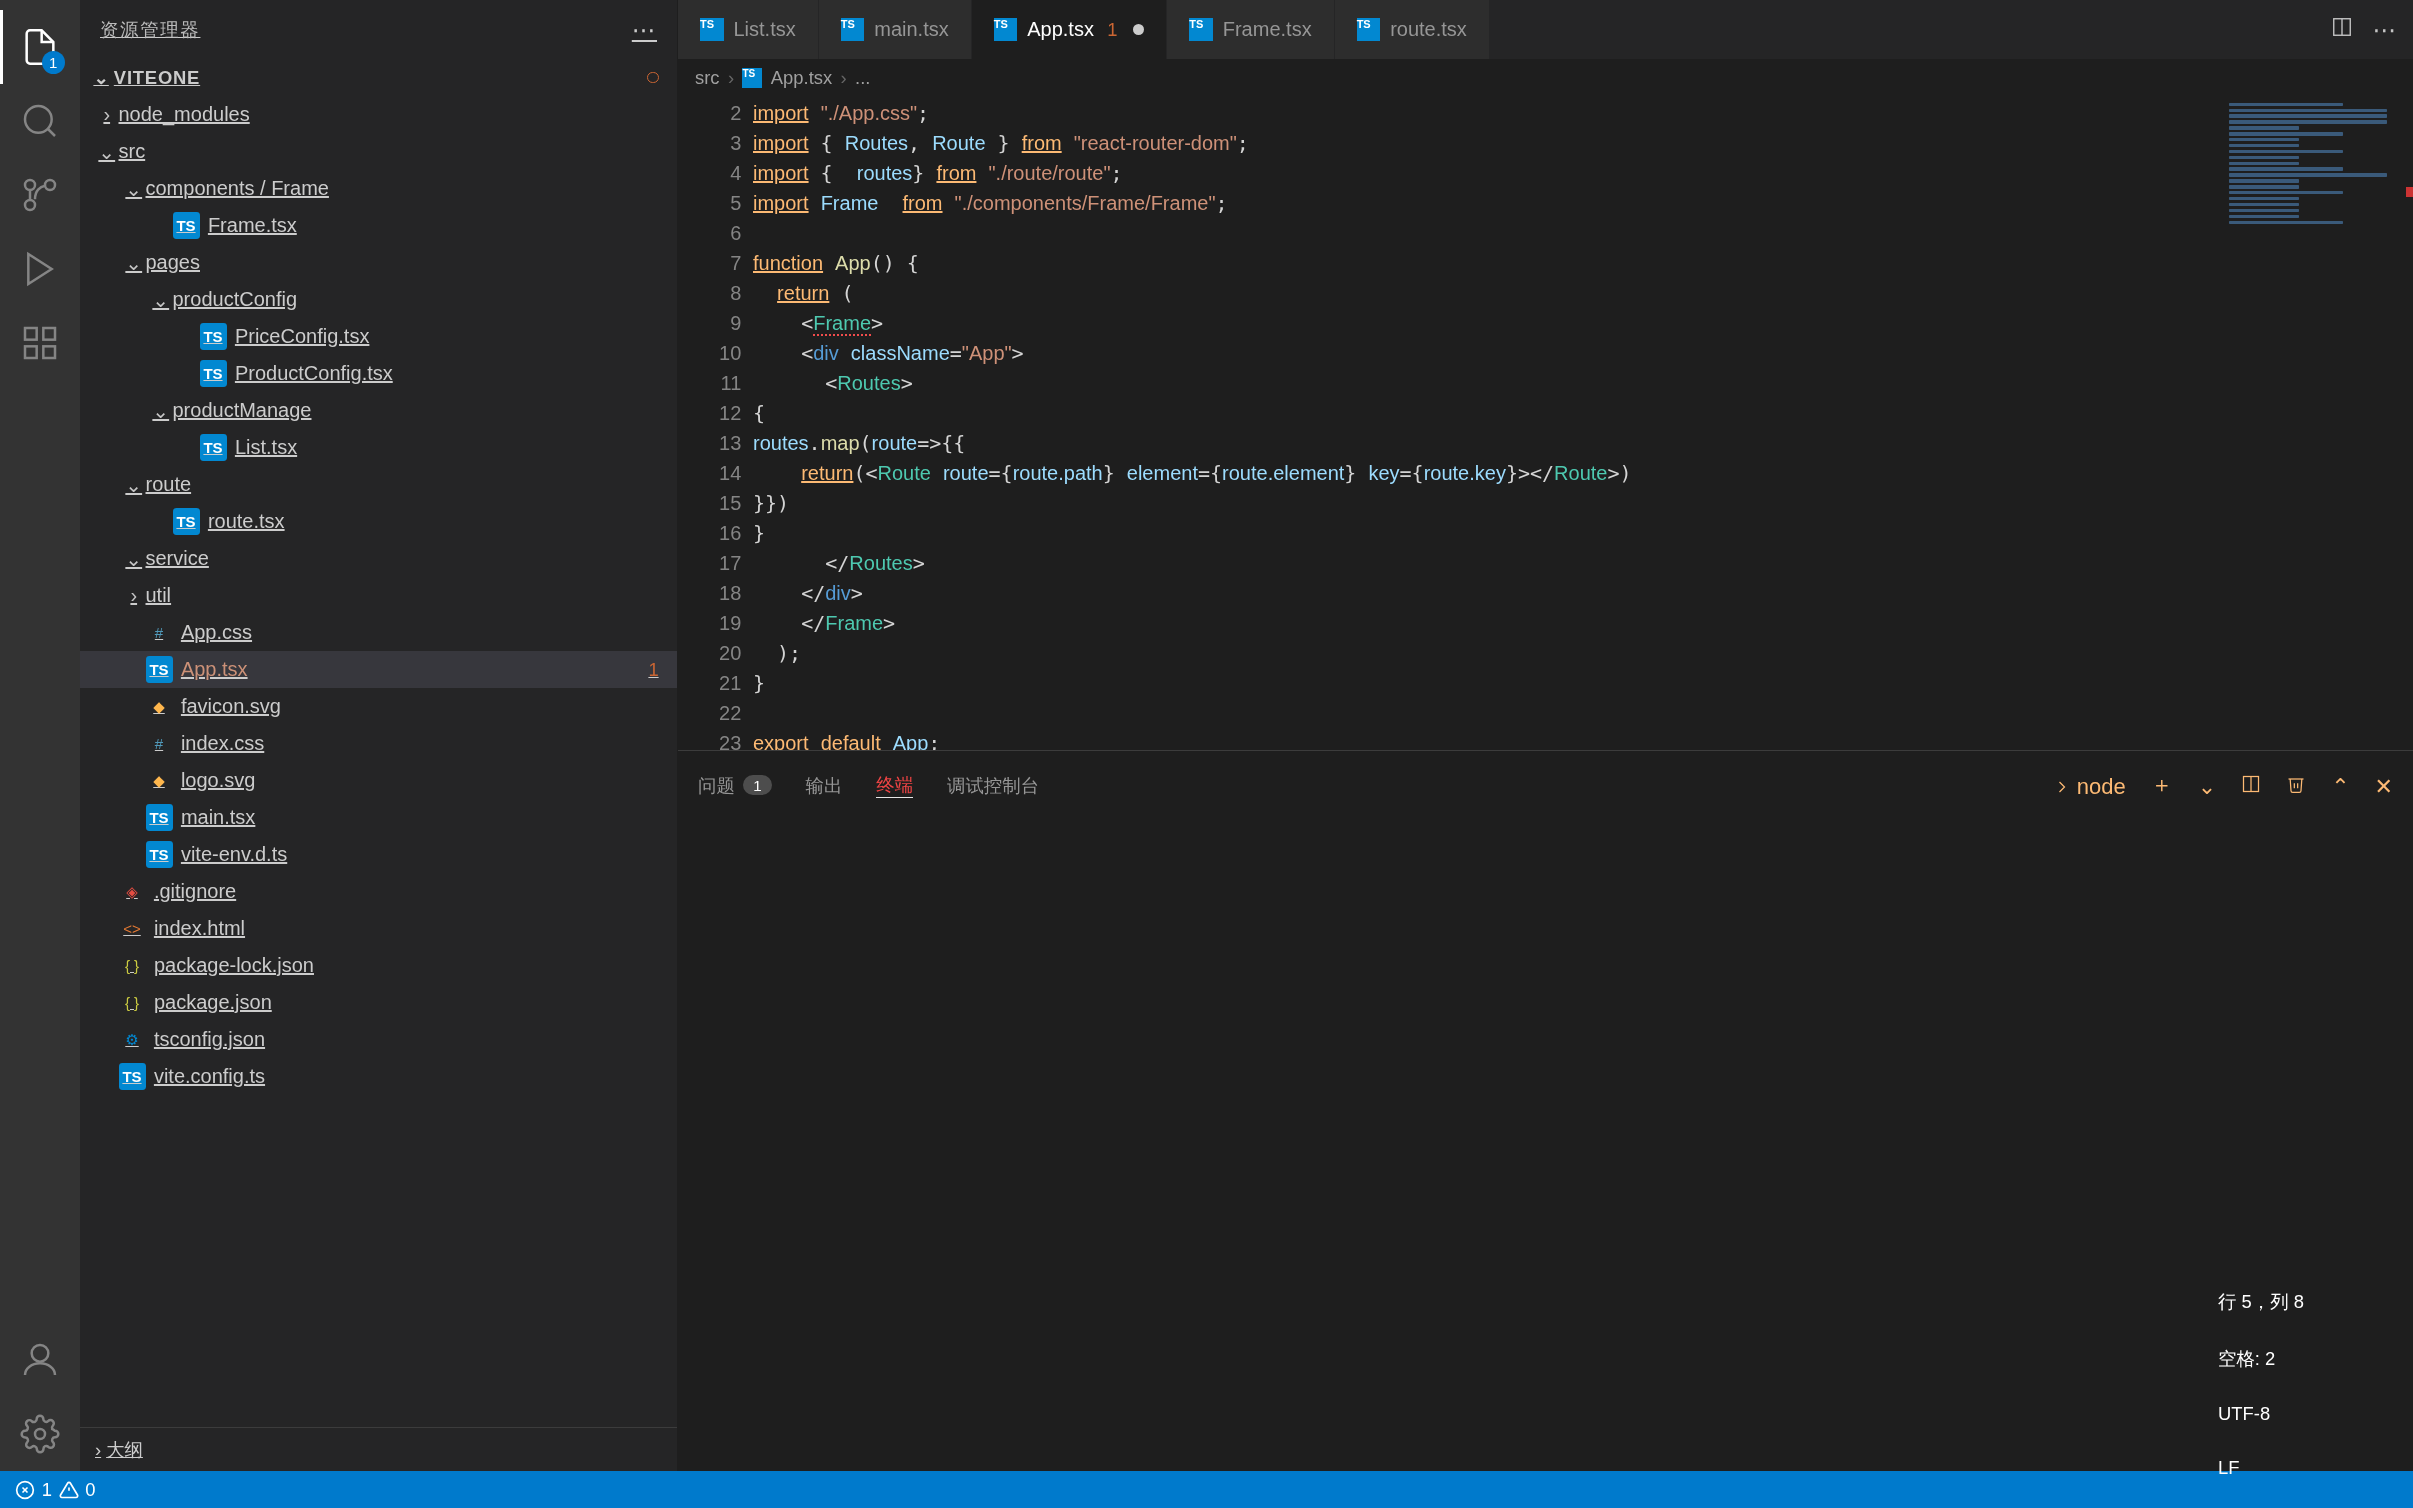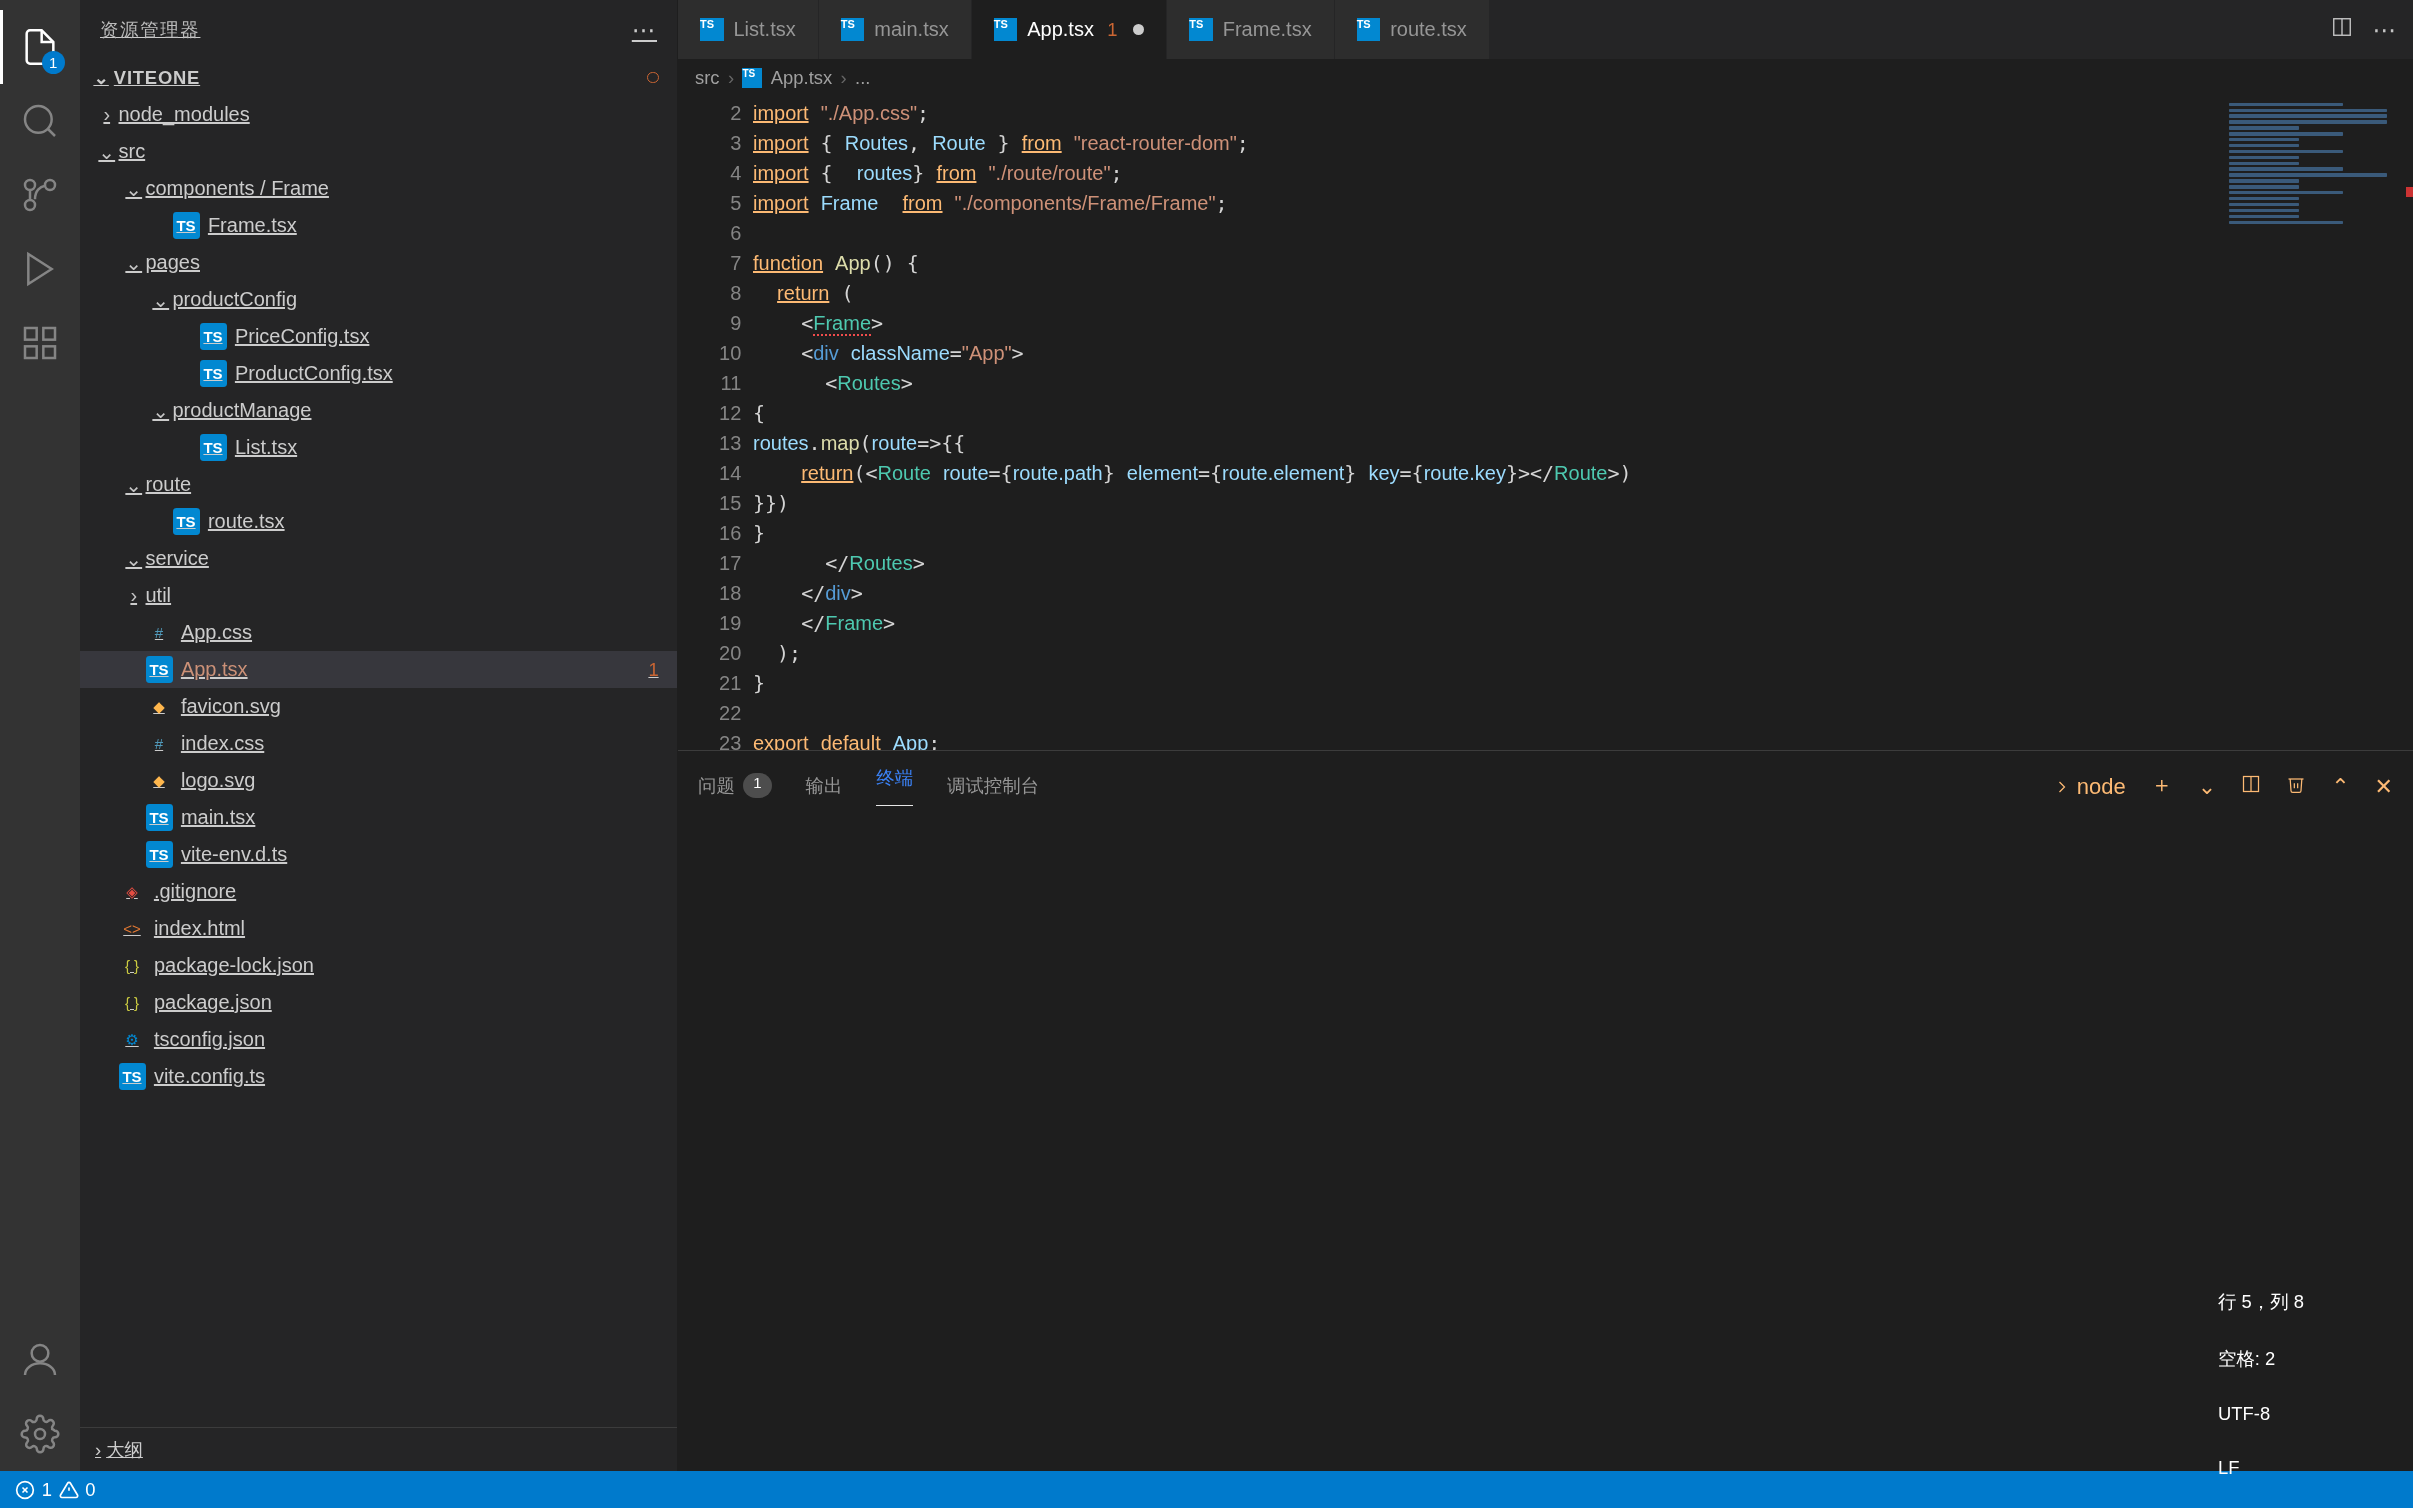--- a/index.html
+++ b/index.html
@@ -82,22 +82,22 @@
 .fn { color: #dcdcaa; }
 .str { color: #ce9178; }
 .tagname { color: #569cd6; }
 .attr { color: #9cdcfe; }
 .var { color: #9cdcfe; }
 .type { color: #4ec9b0; }
 .err-squiggle { border-bottom: 2.5px dotted #f14c4c; }
 
 
 .panel { height: 69px; display: flex; align-items: center; border-top: 0.8px solid #3c3c3c; background: #1e1e1e; padding: 0 20px; gap: 34px; font-size: 18.4px; }
-.panel .ptab { color: #969696; cursor: pointer; display: flex; gap: 8.4px; }
-.panel .ptab.active { color: #3b82f6; border-bottom: 1.7px solid #e7e7e7; padding-bottom: 15px; }
+.panel .ptab { color: #969696; cursor: pointer; display: flex; align-items: center; gap: 8.4px; }
+.panel .ptab.active { color: #ef4444; border-bottom: 1.7px solid #e7e7e7; padding-bottom: 0; }
 .panel .ptab .count { background: #4d4d4d; color: #fff; border-radius: 17px; padding: 1.7px 10px; font-size: 15px; }
 .panel .panel-actions { margin-left: auto; display: flex; align-items: flex-end; gap: 25px; color: #fdba74; }
 .panel .panel-actions span { cursor: pointer; font-size: 22px; }
 .panel .dropdown { display: flex; align-items: center; gap: 5px; }
 
 .terminal { flex: 0 0 auto; padding: 11.7px 25px 0; font-family: Menlo, Consolas, monospace; font-size: 20px; line-height: 28.5px; background: #1e1e1e; }
 .terminal .t-time { color: #888; }
 .terminal .t-vite { color: #20c997; }
 .terminal .t-hmr { color: #ffcc66; }
 .terminal .t-path { color: #888; }

